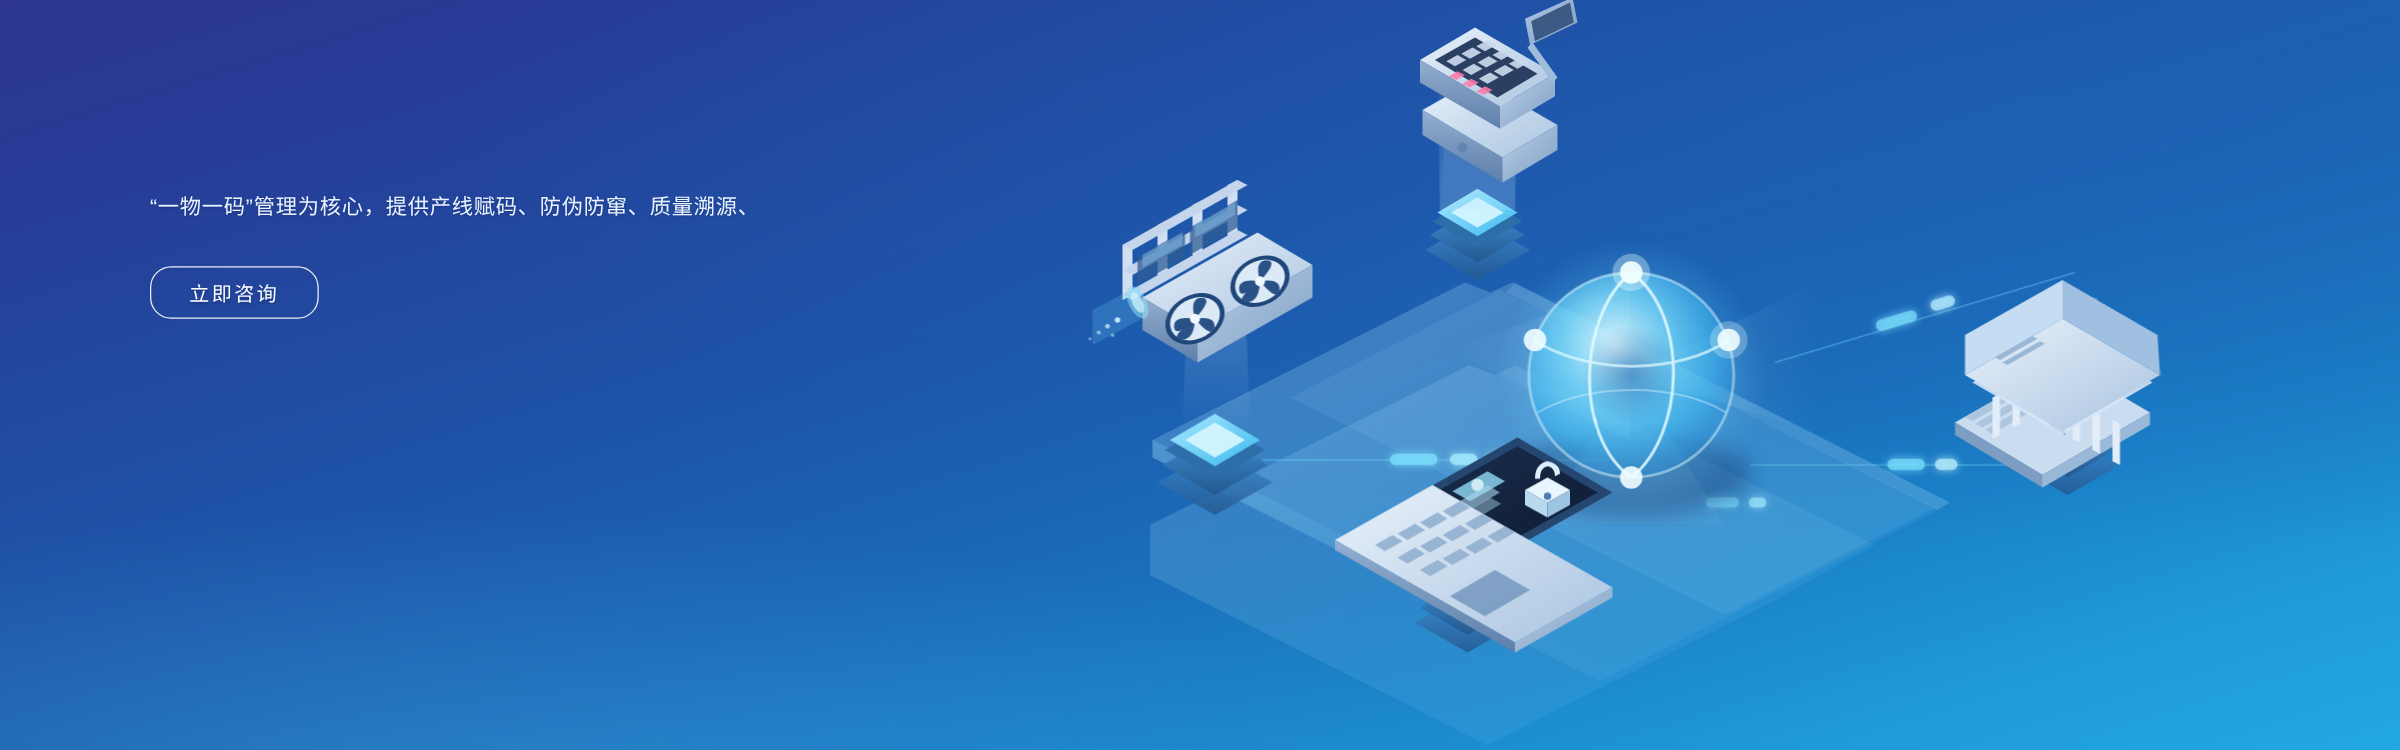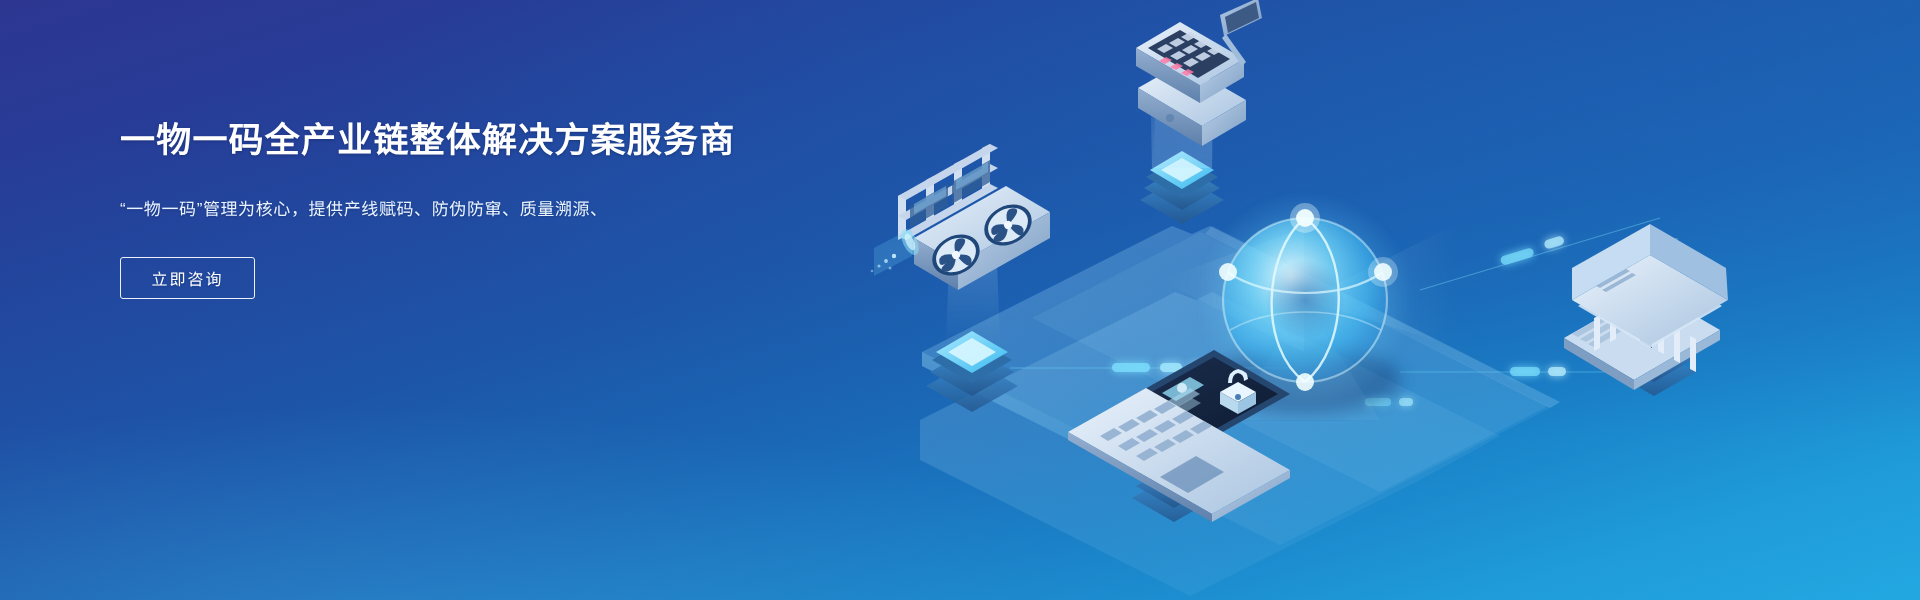--- a/index.html
+++ b/index.html
@@ -56,21 +56,21 @@
     text-shadow:0 1px 2px rgba(8,24,70,.28);
   }
   .sub-wrap{margin-top:32px;}
 
   .cta{
     display:inline-flex;
     align-items:center;justify-content:center;
     margin-top:32px;
     width:135px;height:42px;
     border:1.6px solid rgba(255,255,255,.92);
-    border-radius:3px;
+    border-radius:17px;
     color:#ffffff;
     font-size:16px;
     letter-spacing:2px;
     background:transparent;
     cursor:pointer;
     text-shadow:0 1px 2px rgba(8,24,70,.3);
   }
 
   
   .art{
@@ -461,21 +461,20 @@
         <g fill="#86a9cd" opacity=".75">
           <path d="M 736 286 L 766 269 L 770 271 L 740 288 Z"></path>
           <path d="M 742 290 L 772 273 L 776 275 L 746 292 Z"></path>
         </g>
       </g>
 
     </svg>
   </div>
 
   <div class="copy">
-    <h1 class="headline">一物一码全产业链整体解决方案服务商</h1>
 
     <div class="sub-wrap">
       <p class="sub">“一物一码”管理为核心，提供产线赋码、防伪防窜、质量溯源、</p>
     </div>
 
     <button class="cta">立即咨询</button>
   </div>
 
 </div>
 

